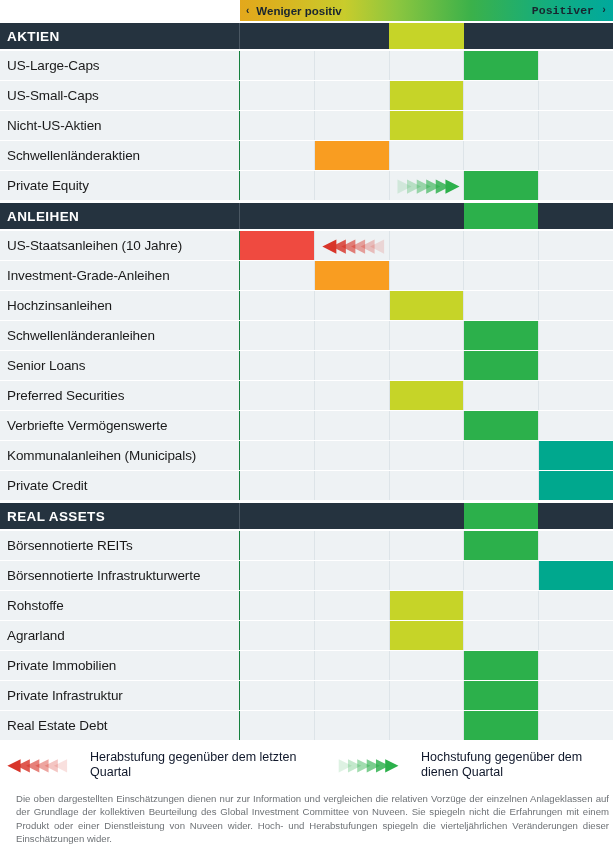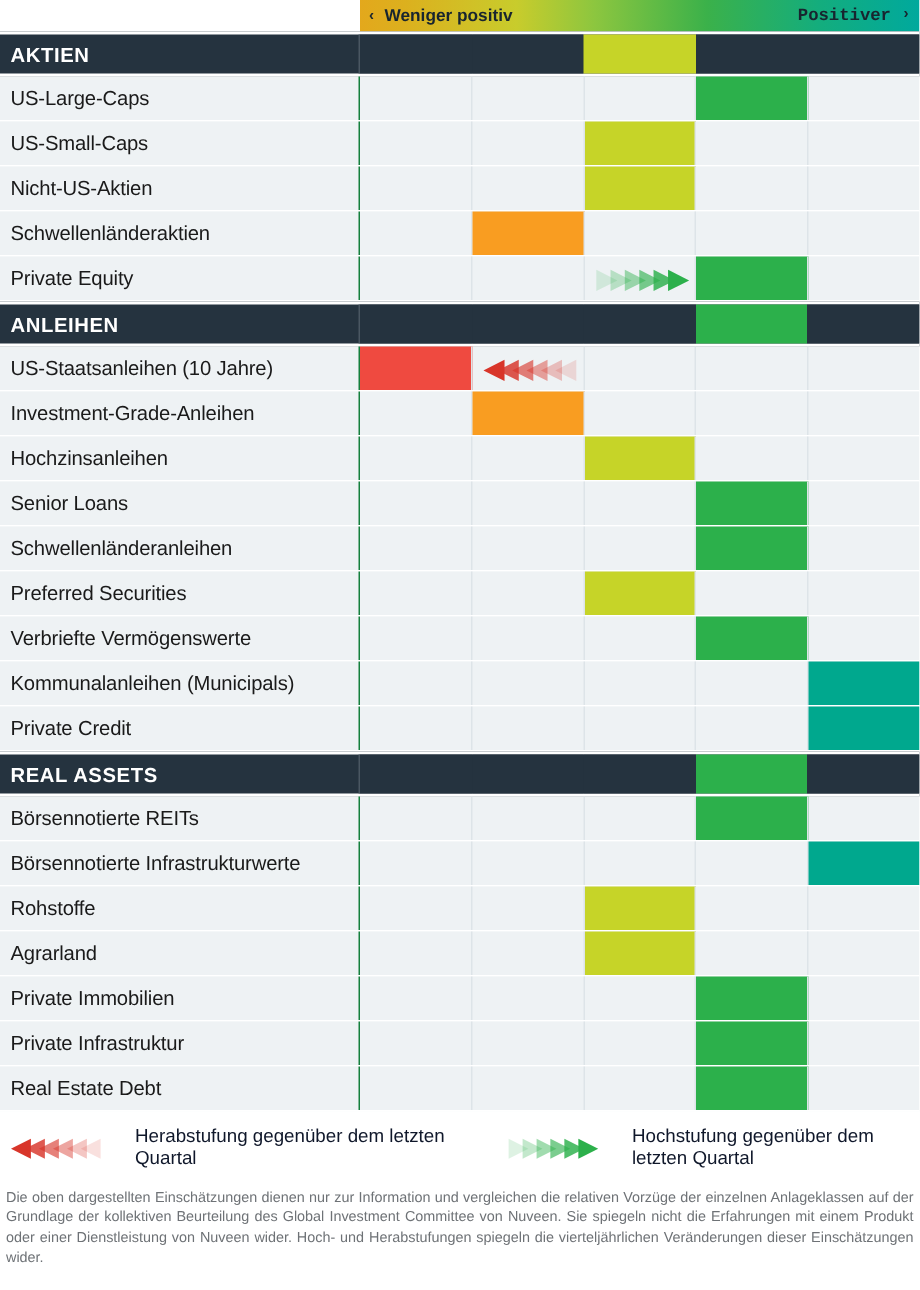--- a/index.html
+++ b/index.html
@@ -165,21 +165,21 @@
     letter-spacing: -3px;
   }
   .legend-text {
     font-size: 12.5px;
     line-height: 1.22;
     color: #0f172a;
   }
 
   
   .disclaimer {
-    padding: 5px 4px 0 4px;
+    padding: 5px 4px 0 16px;
     font-size: 9.6px;
     line-height: 1.42;
     color: #6e7276;
     text-align: justify;
   }
 </style>
 </head>
 <body>
 
 <div id="page">
@@ -307,31 +307,31 @@
         <div class="label">Hochzinsanleihen</div>
         <div class="scale">
           <div class="cell"></div>
           <div class="cell"></div>
           <div class="cell f-yellowgreen"></div>
           <div class="cell"></div>
           <div class="cell"></div>
         </div>
       </div>
       <div class="row">
+        <div class="label">Schwellenländeranleihen</div>
+        <div class="scale">
+          <div class="cell"></div>
+          <div class="cell"></div>
+          <div class="cell"></div>
+          <div class="cell f-green"></div>
+          <div class="cell"></div>
+        </div>
+      </div>
+      <div class="row">
         <div class="label">Senior Loans</div>
-        <div class="scale">
-          <div class="cell"></div>
-          <div class="cell"></div>
-          <div class="cell"></div>
-          <div class="cell f-green"></div>
-          <div class="cell"></div>
-        </div>
-      </div>
-      <div class="row">
-        <div class="label">Schwellenländeranleihen</div>
         <div class="scale">
           <div class="cell"></div>
           <div class="cell"></div>
           <div class="cell"></div>
           <div class="cell f-green"></div>
           <div class="cell"></div>
         </div>
       </div>
       <div class="row">
         <div class="label">Preferred Securities</div>
@@ -469,19 +469,19 @@
     </div>
     <div class="legend-item right">
       <div class="legend-arrows" id="legend-up-arrows">
           <span style="color:#2cb04b;opacity:0.15">▶</span>
           <span style="color:#2cb04b;opacity:0.28">▶</span>
           <span style="color:#2cb04b;opacity:0.44">▶</span>
           <span style="color:#2cb04b;opacity:0.62">▶</span>
           <span style="color:#2cb04b;opacity:0.82">▶</span>
           <span style="color:#2cb04b;opacity:1">▶</span>
         </div>
-      <div class="legend-text">Hochstufung gegenüber dem letzten Quartal</div>
+      <div class="legend-text">Hochstufung gegenüber dem dienen Quartal</div>
     </div>
   </div>
 
   <div class="disclaimer">Die oben dargestellten Einschätzungen dienen nur zur Information und vergleichen die relativen Vorzüge der einzelnen Anlageklassen auf der Grundlage der kollektiven Beurteilung des Global Investment Committee von Nuveen. Sie spiegeln nicht die Erfahrungen mit einem Produkt oder einer Dienstleistung von Nuveen wider. Hoch- und Herabstufungen spiegeln die vierteljährlichen Veränderungen dieser Einschätzungen wider.</div>
 
 </div>
 
 </body></html>

